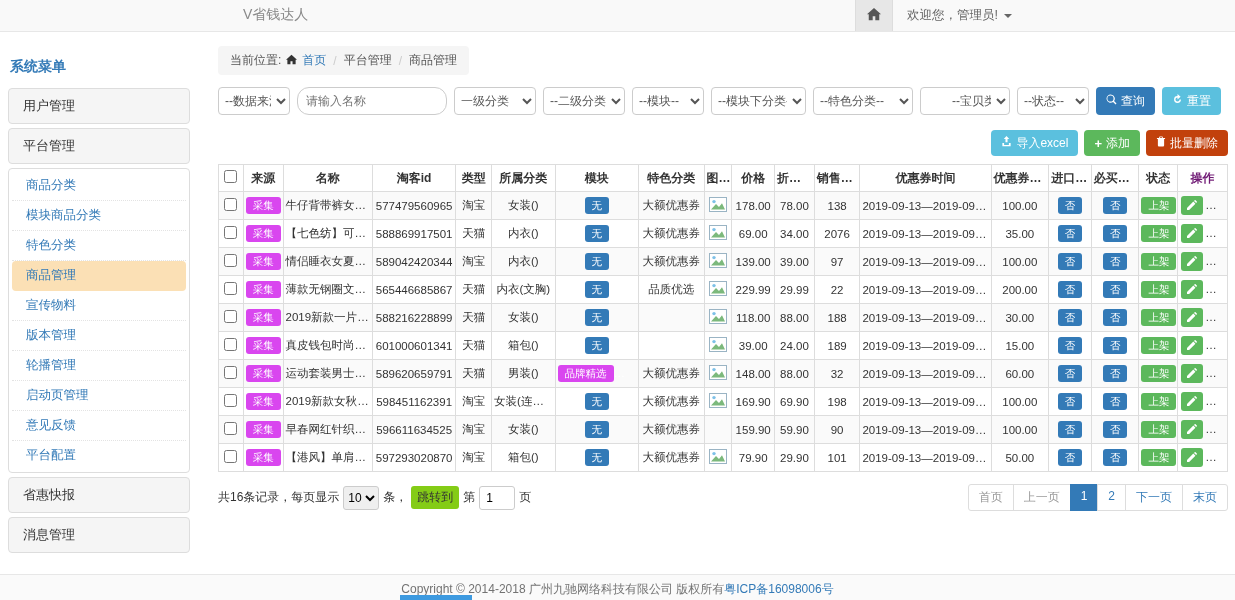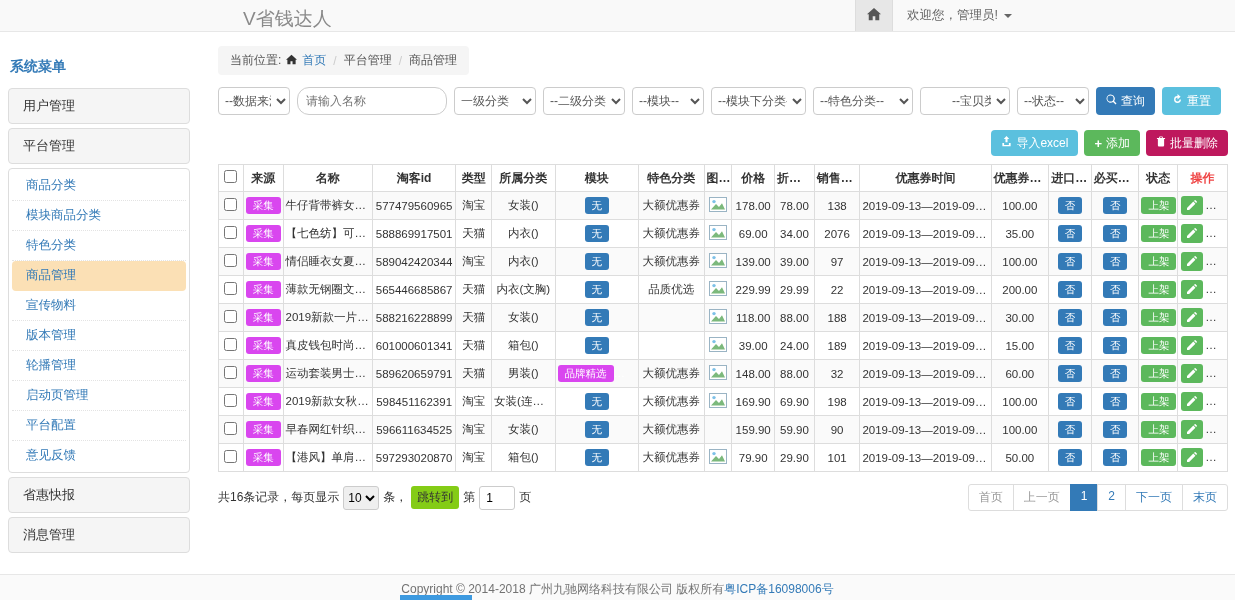--- a/index.html
+++ b/index.html
@@ -2,21 +2,21 @@
 <html><head>
 <meta charset="utf-8">
 <style>
   * { margin:0; padding:0; box-sizing:border-box; }
   html,body { width:1235px; height:600px; overflow:hidden;
     font-family:"Liberation Sans","DejaVu Sans",sans-serif; background:#fff; color:#333; }
 
   
   .topbar { position:absolute; top:0; left:0; width:100%; height:32px;
     background:#f9f9f9; border-bottom:1px solid #e7e7e7; }
-  .tb-title { position:absolute; left:243px; top:6px; font-size:19px; color:#8a8a8a; }
+  .tb-title { position:absolute; left:243px; top:6px; font-size:14px; color:#8a8a8a; }
   .tb-right { position:absolute; left:855px; top:0; height:100%; display:flex; align-items:stretch; }
   .tb-home { width:38px; display:flex; align-items:center; justify-content:center;
     background:#e7e7e7; border-left:1px solid #ddd; border-right:1px solid #ddd; cursor:pointer; }
   .tb-welcome { display:flex; align-items:center; gap:6px; padding:0 14px; font-size:12.5px; color:#666; cursor:pointer; }
   .caret { width:0; height:0; border-left:4px solid transparent; border-right:4px solid transparent; border-top:4px solid #666; }
 
   
   .sidebar { position:absolute; left:8px; top:50px; width:182px; height:524px; overflow:hidden; }
   .sb-title { color:#337ab7; font-weight:bold; font-size:14px; padding:8px 2px 12px 2px; }
   .panel-item { background:#f5f5f5; border:1px solid #ddd; border-radius:4px;
@@ -37,30 +37,30 @@
   .filter-row { display:flex; align-items:center; gap:7px; margin-top:12px; flex-wrap:nowrap; }
   .filter-row select { height:28px; border:1px solid #ccc; border-radius:4px; font-size:12px;
     color:#555; background:#fff; padding:0 2px; font-family:inherit; }
   .filter-row input[type=text] { height:28px; width:150px; border:1px solid #ccc; border-radius:12px;
     font-size:12px; padding:0 8px; color:#555; font-family:inherit; }
   .btn { display:inline-flex; align-items:center; gap:4px; border:none; border-radius:4px;
     font-size:12px; color:#fff; padding:0 10px; height:28px; cursor:pointer; font-family:inherit; white-space:nowrap; }
   .btn-primary { background:#337ab7; }
   .btn-info { background:#5bc0de; }
   .btn-success { background:#5cb85c; }
-  .btn-danger-soft { background:#be185d; }
+  .btn-danger-soft { background:#c2410c; }
   .toolbar { display:flex; justify-content:flex-end; gap:6px; margin-top:15px; }
   .toolbar .btn { height:26px; }
 
   
   table { width:100%; border-collapse:collapse; table-layout:fixed; margin-top:8px; font-size:11.5px; }
   th, td { border:1px solid #ddd; text-align:center; padding:4px 2px; white-space:nowrap;
     overflow:hidden; text-overflow:ellipsis; height:27px; }
   th { font-weight:bold; color:#333; background:#fff; font-size:12px; }
-  th.op-head { color:#ef4444; }
+  th.op-head { color:#701a75; }
   tbody tr:nth-child(odd) { background:#fafafa; }
   .badge { display:inline-block; color:#fff; font-size:10.5px; border-radius:3px; padding:2px 7px; line-height:1.2; }
   .badge-orange { background:#d946ef; }
   .badge-blue { background:#337ab7; }
   .badge-green { background:#5cb85c; cursor:pointer; }
   .badge-btn { cursor:pointer; }
   .opbtn { display:inline-flex; align-items:center; justify-content:center; width:22px; height:19px;
     border:none; border-radius:3px; cursor:pointer; margin:0 1px; vertical-align:middle; }
   .opbtn.edit { background:#5cb85c; }
   .opbtn.del { background:#d9534f; }
@@ -112,22 +112,22 @@
       <div class="panel-item">平台管理</div>
       <div class="submenu">
         <a>商品分类</a>
         <a>模块商品分类</a>
         <a>特色分类</a>
         <a class="active">商品管理</a>
         <a>宣传物料</a>
         <a>版本管理</a>
         <a>轮播管理</a>
         <a>启动页管理</a>
+        <a>意见反馈</a>
         <a>平台配置</a>
-        <a>意见反馈</a>
       </div>
       <div class="panel-item">省惠快报</div>
       <div class="panel-item">消息管理</div>
     </div>
 </div>
 
 <div class="main">
 
   <div class="breadcrumb">
     <span>当前位置:</span>

